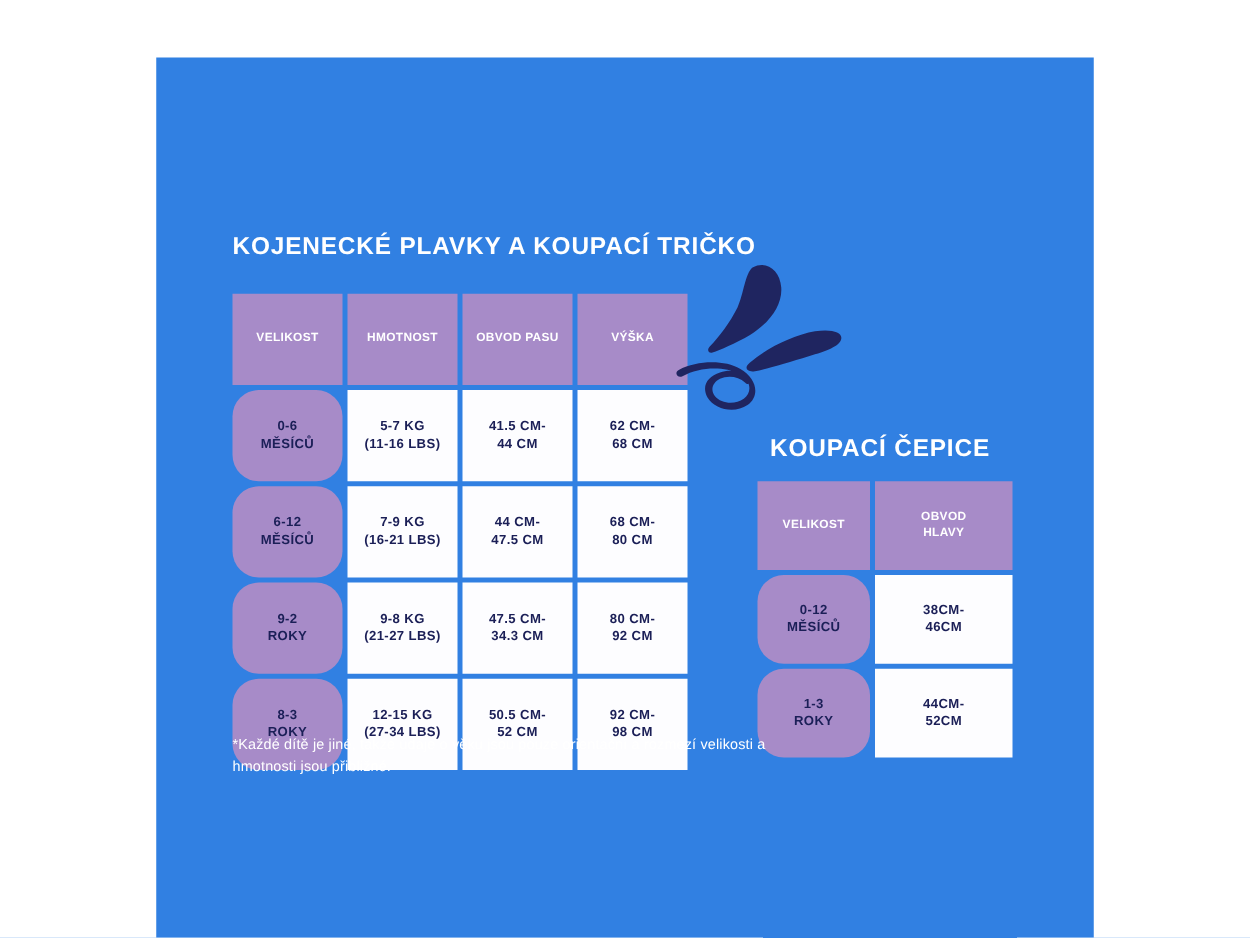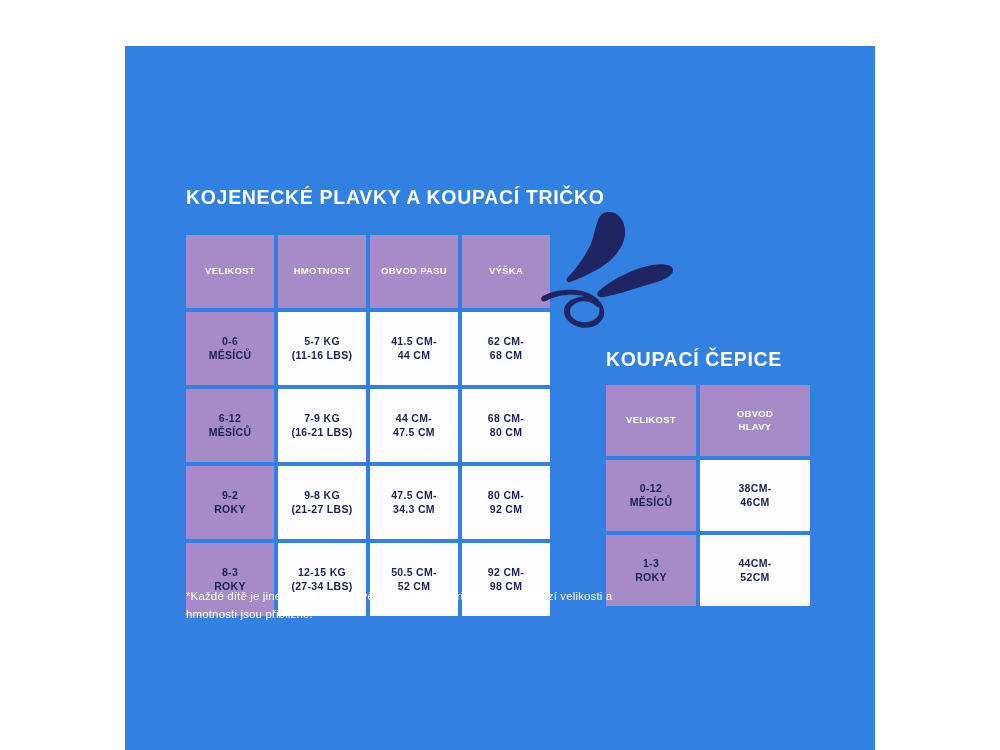--- a/index.html
+++ b/index.html
@@ -33,21 +33,21 @@
   
   .heading {
     position: absolute;
     color: #ffffff;
     font-weight: bold;
     letter-spacing: 0.035em;
     font-size: 19.5px;
     white-space: nowrap;
   }
   .heading.main  { left: 61px;  top: 140px; }
-  .heading.right { left: 481px; top: 302px; }
+  .heading.right { left: 491px; top: 302px; }
 
   
   .tbl {
     position: absolute;
     display: grid;
     gap: 4px;
   }
   .tbl.main {
     left: 61px;
     top: 189px;
@@ -73,20 +73,21 @@
   }
   .cell.head {
     background: #a78bc8;
     color: #ffffff;
     font-size: 9.5px;
   }
   .cell.size {
     background: #a78bc8;
     color: #1b1f57;
     font-size: 10.5px;
+    border-radius: 21px;
   }
   .cell.val {
     background: #fdfdff;
     color: #1b1f57;
     font-size: 10.5px;
   }
   .cell span { display: block; }
 
   
   .footnote {

